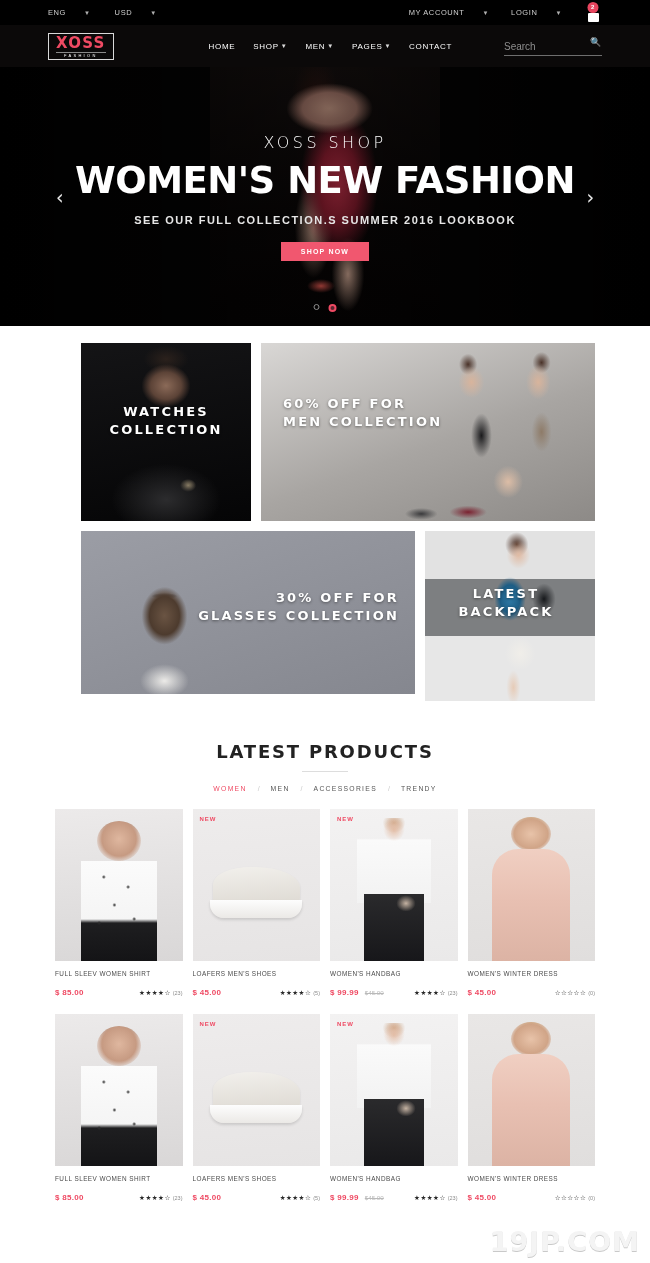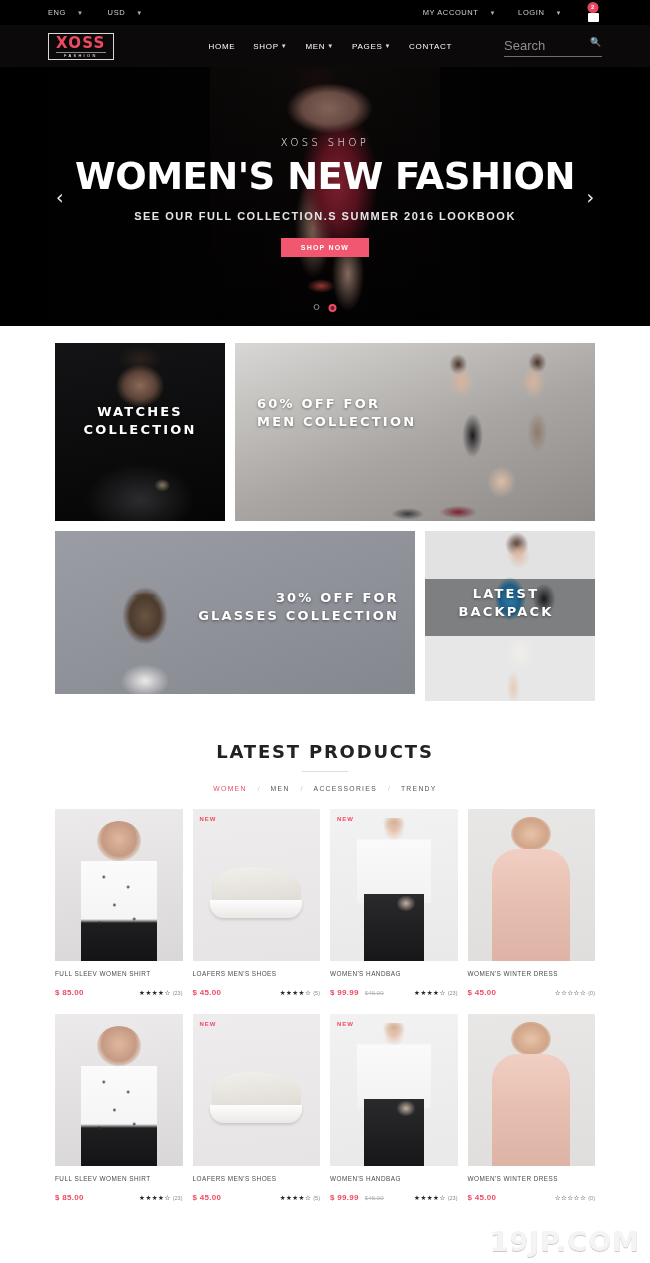--- a/index.html
+++ b/index.html
@@ -9,21 +9,21 @@
     background:#ffffff; overflow:hidden; position:relative;
   }
   
   .topbar {
     height:25px; background:#000; display:flex; align-items:center;
     padding:0 48px; color:#cfcfcf; font-size:7.5px; letter-spacing:.6px;
     position:relative;
   }
   .topbar-left { display:flex; gap:24px; }
   .topbar-right { margin-left:auto; display:flex; align-items:center; gap:22px; }
-  .tb-item { cursor:pointer; display:flex; align-items:center; gap:11px; }
+  .tb-item { cursor:pointer; display:flex; align-items:center; gap:18px; }
   .caret { font-size:6px; line-height:1; opacity:.85; }
   .cart-wrap { position:relative; width:18px; height:20px; display:flex; align-items:flex-end; justify-content:center; }
   .cart-badge {
     position:absolute; top:-1px; left:50%; transform:translateX(-50%);
     width:11px; height:11px; border-radius:50%; background:#e8455f;
     color:#fff; font-size:6px; line-height:11px; text-align:center; font-weight:bold;
   }
   .cart-bag { width:11px; height:9px; background:#fff; border-radius:1px; margin-bottom:1px; }
 
   
@@ -41,21 +41,21 @@
     border-top:1px solid #8a8a8a; padding-top:1px;
   }
   .nav { display:flex; gap:18px; margin-left:95px; }
   .nav-item {
     color:#fff; font-size:8px; letter-spacing:.7px; cursor:pointer;
     display:flex; align-items:center; gap:2px;
   }
   .search-wrap { margin-left:auto; width:98px; position:relative; }
   .search-input {
     width:100%; background:transparent; border:none; border-bottom:1px solid #6e6e6e;
-    color:#9a9a9a; font-size:13px; padding:2px 14px 3px 0; outline:none;
+    color:#9a9a9a; font-size:10px; padding:2px 14px 3px 0; outline:none;
     font-family:"Liberation Sans", sans-serif;
   }
   .search-input::placeholder { color:#8e8e8e; }
   .search-icon { position:absolute; right:0; top:1px; color:#d8d8d8; font-size:9px; }
 
   
   .hero {
     height:259px; position:relative; overflow:hidden;
     background:#050404;
   }
@@ -69,21 +69,21 @@
       radial-gradient(ellipse 26px 70px at 45% 62%, #c9a08c 0%, rgba(40,22,18,0) 72%),
       radial-gradient(ellipse 22px 50px at 60% 80%, #d8ae99 0%, rgba(30,16,12,0) 74%),
       linear-gradient(180deg,#15100f 0%, #090606 60%, #050303 100%);
   }
   .hero-photo:after{
     content:""; position:absolute; left:42%; top:82%; width:28px; height:14px;
     background:radial-gradient(ellipse at center,#e0574f 0%, rgba(90,20,20,0) 70%);
   }
   .hero-overlay { position:absolute; inset:0; background:linear-gradient(90deg,#000 0%, rgba(0,0,0,.55) 30%, rgba(0,0,0,.35) 50%, rgba(0,0,0,.6) 72%, #000 100%); }
   .hero-content { position:absolute; inset:0; display:flex; flex-direction:column; align-items:center; justify-content:center; z-index:3; }
-  .hero-kicker { color:#fff; font-size:10px; letter-spacing:3.4px; font-weight:300; font-family:"DejaVu Sans", sans-serif; }
+  .hero-kicker { color:#fff; font-size:16px; letter-spacing:3.4px; font-weight:300; font-family:"DejaVu Sans", sans-serif; }
   .hero-title {
     color:#fff; font-size:37px; font-weight:bold; letter-spacing:-.5px;
     margin-top:7px; font-family:"DejaVu Sans", sans-serif; white-space:nowrap;
   }
   .hero-sub { color:#e6e6e6; font-size:11px; letter-spacing:1.5px; margin-top:12px; font-weight:bold; }
   .hero-btn {
     margin-top:16px; background:#f1576f; color:#fff; border:none;
     font-size:7px; letter-spacing:1.2px; padding:6px 20px; cursor:pointer;
     font-family:"Liberation Sans", sans-serif; font-weight:bold;
   }
@@ -92,21 +92,21 @@
     font-size:19px; cursor:pointer; z-index:4; opacity:.9; font-family:"DejaVu Sans", sans-serif;
   }
   .hero-arrow.left { left:56px; }
   .hero-arrow.right { right:56px; }
   .hero-dots { position:absolute; bottom:14px; left:50%; transform:translateX(-50%); display:flex; gap:9px; z-index:4; }
   .dot { width:6px; height:6px; border-radius:50%; border:1px solid #8d8d8d; cursor:pointer; }
   .dot.active { border:2px solid #ef4a63; background:#5a2630; width:8px; height:8px; }
 
   
   .promo-section { padding:17px 55px 0; background:#fff; }
-  .promo-row { display:flex; gap:10px; margin-bottom:10px; }
+  .promo-row { display:flex; gap:10px; margin-bottom:10px;margin-left:26px; }
   .promo {
     position:relative; overflow:hidden; cursor:pointer; display:flex;
     align-items:center;
   }
   .promo-text {
     position:relative; z-index:3; color:#fff; font-weight:bold;
     letter-spacing:2.2px; line-height:1.42; font-size:13px;
     font-family:"DejaVu Sans", sans-serif; text-align:right;
     text-shadow:0 1px 3px rgba(0,0,0,.45);
   }

